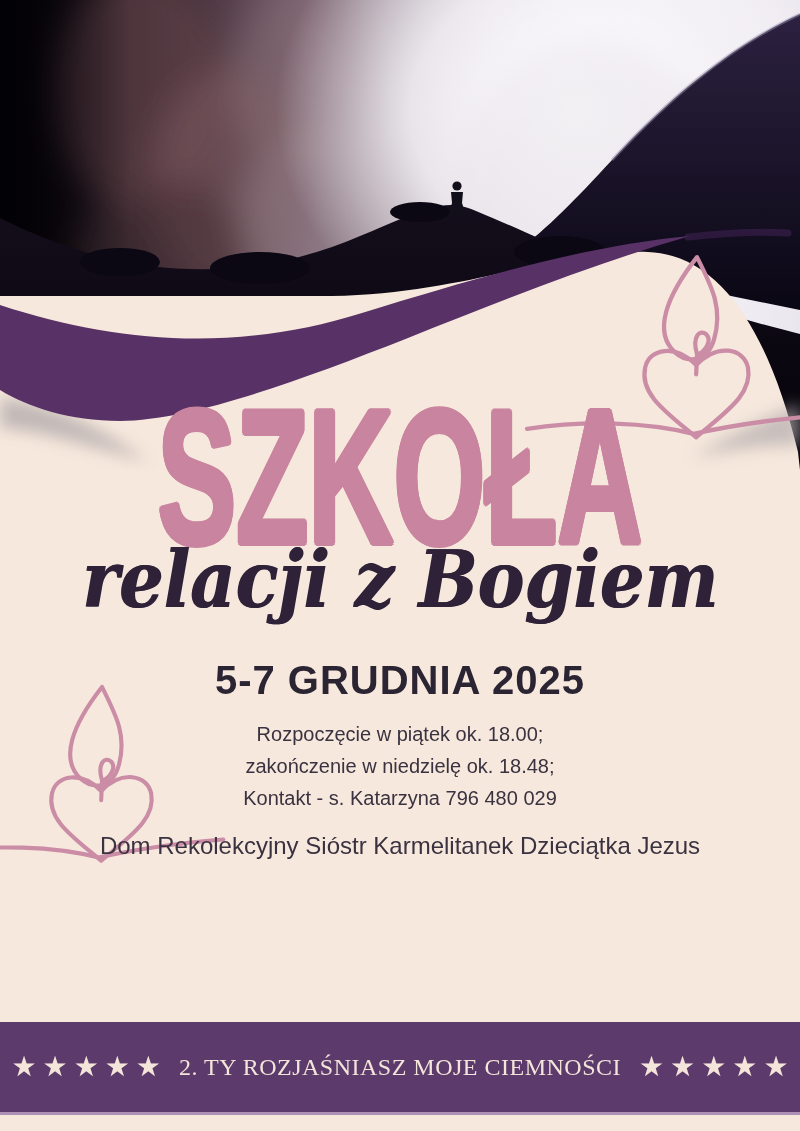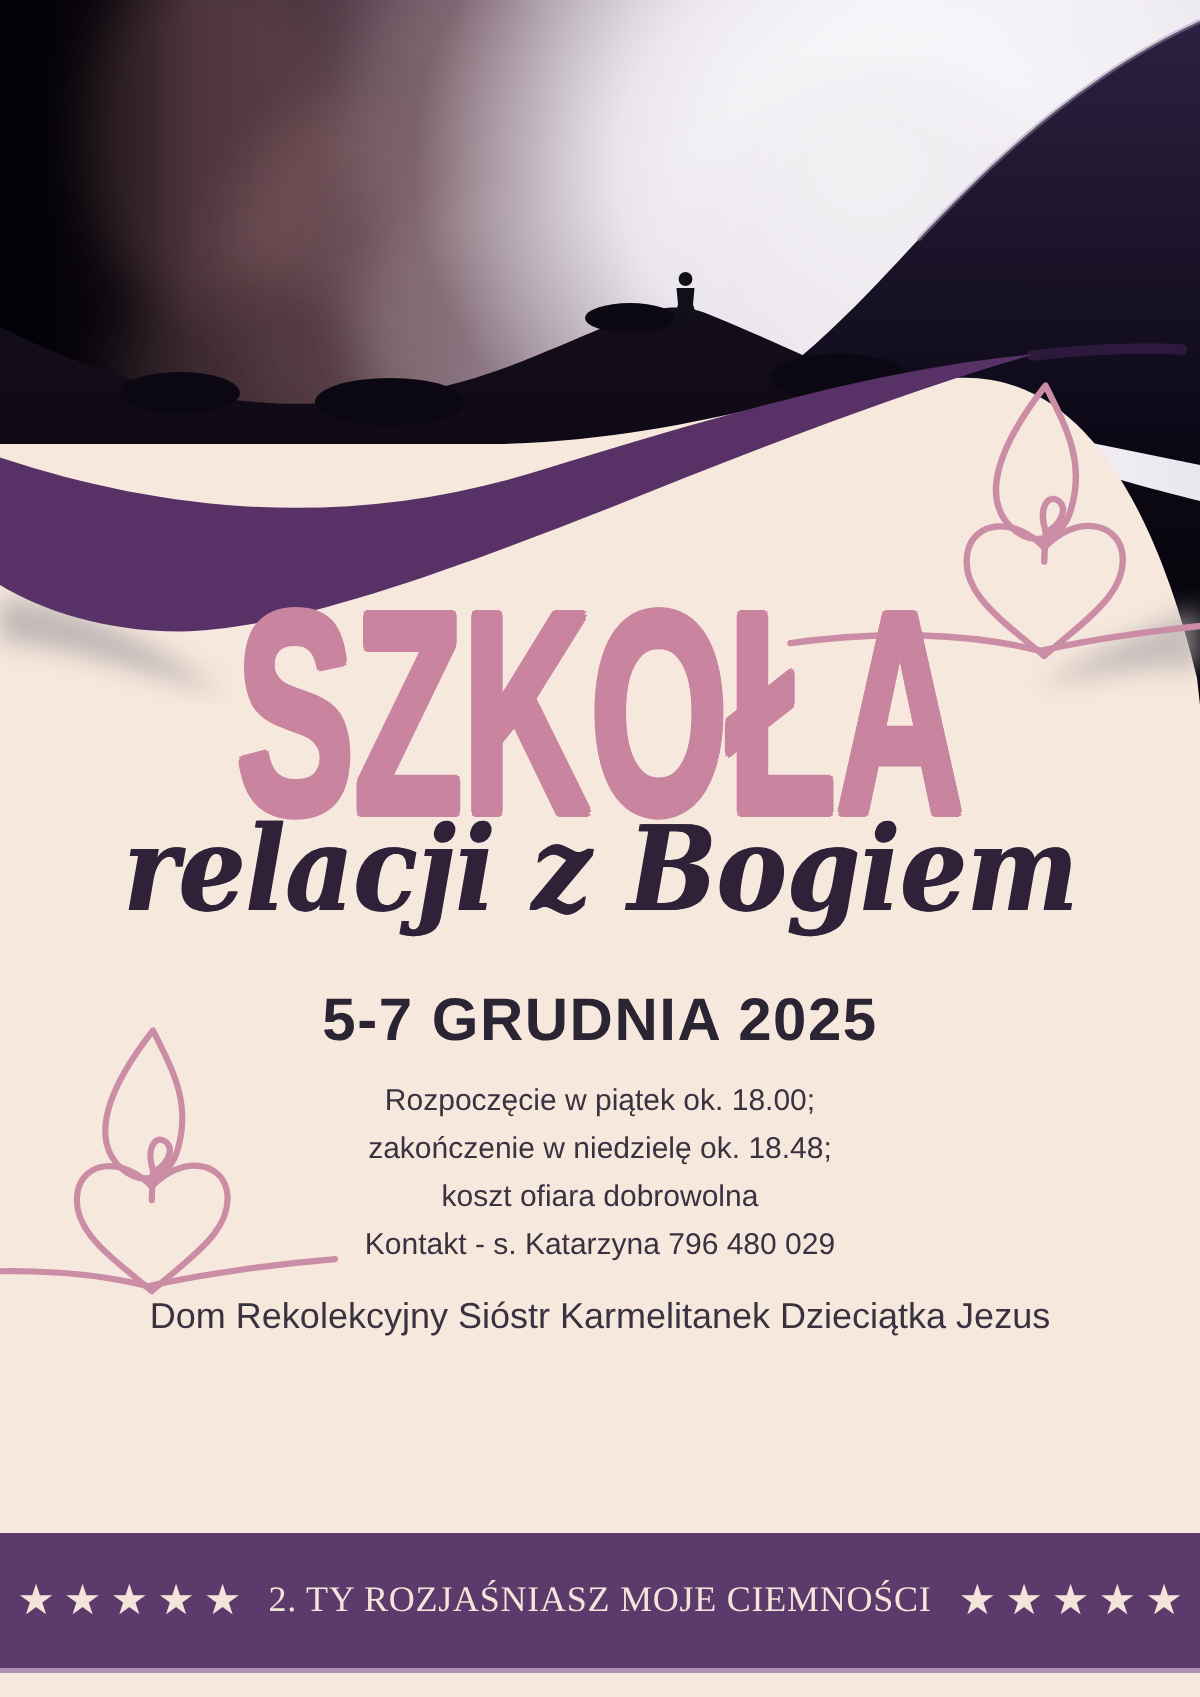--- a/index.html
+++ b/index.html
@@ -148,21 +148,20 @@
   </g>
 </svg>
 
 <div class="title-main textlayer">SZKOŁA</div>
 <div class="title-script textlayer">relacji z Bogiem</div>
 
 <div class="info textlayer">
   <p class="date">5-7 GRUDNIA 2025</p>
   <p class="body-line">Rozpoczęcie w piątek ok. 18.00;</p>
   <p class="body-line">zakończenie w niedzielę ok. 18.48;</p>
-  <p class="body-line">koszt ofiara dobrowolna</p>
 
   <p class="body-line">Kontakt - s. Katarzyna  796 480 029</p>
 
   <p class="place-line">Dom Rekolekcyjny Sióstr Karmelitanek Dzieciątka Jezus</p>
 </div>
 
 <div class="banner textlayer">
   <span class="stars">★★★★★</span>
   <span class="banner-text">2. TY ROZJAŚNIASZ MOJE CIEMNOŚCI</span>
   <span class="stars">★★★★★</span>

